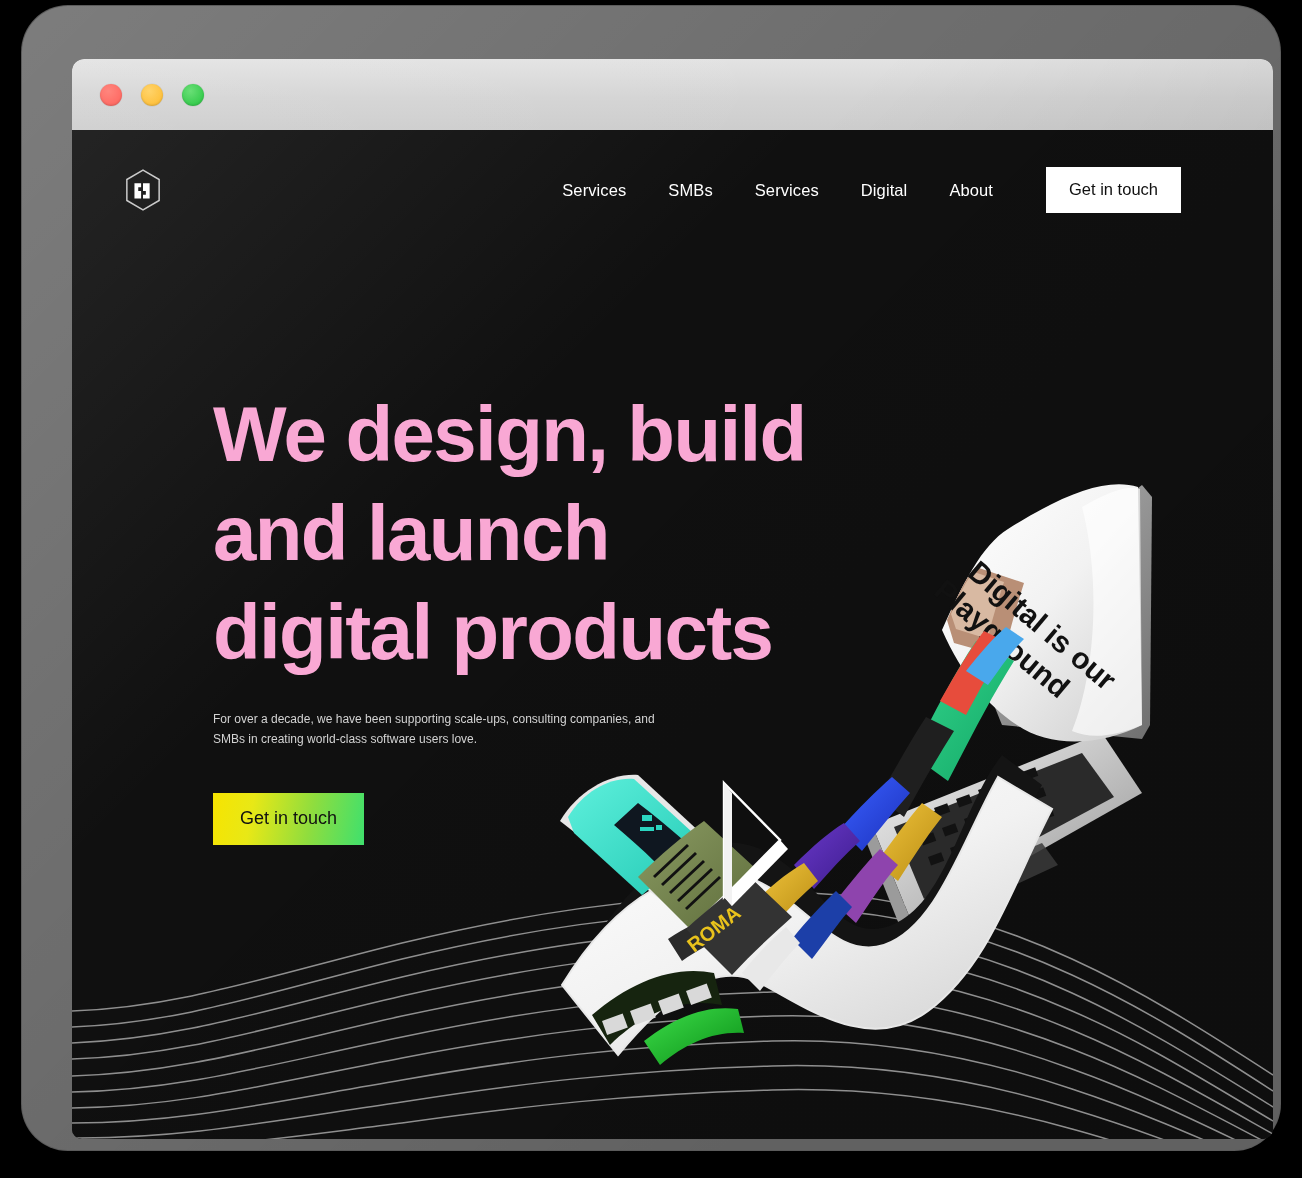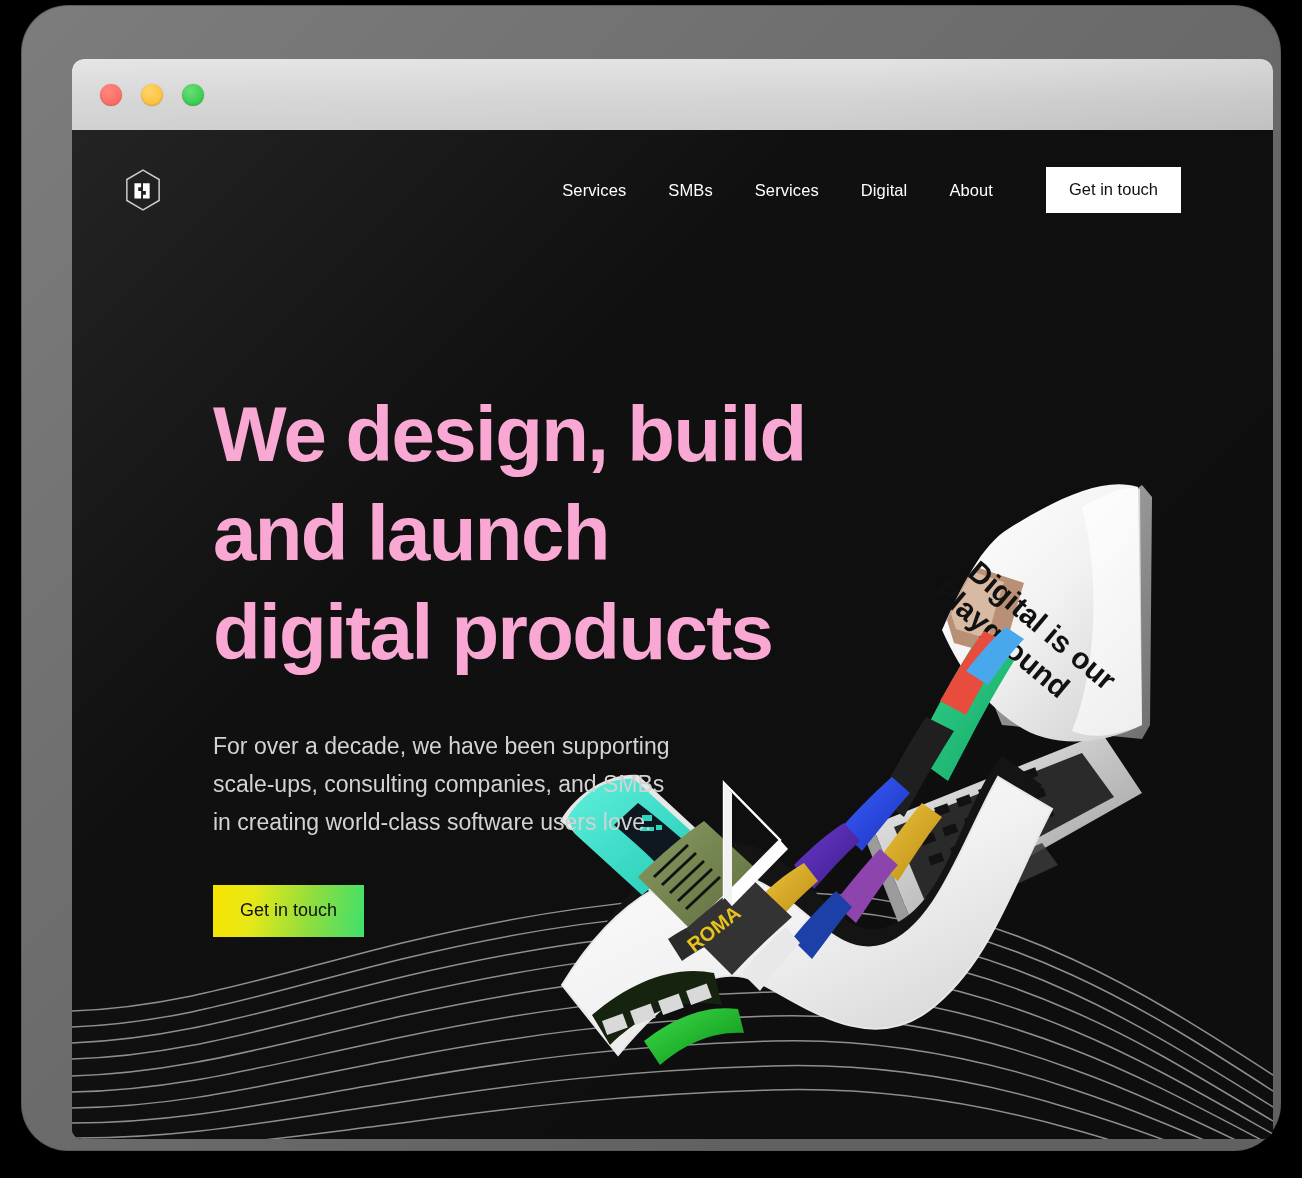--- a/index.html
+++ b/index.html
@@ -130,23 +130,23 @@
   }
   #hero-title {
     color: #f9a8d4;
     font-size: 78px;
     line-height: 1.27;
     font-weight: 700;
     letter-spacing: -1.6px;
     white-space: pre-line;
   }
   #hero-subtitle {
-    margin-top: 46px;
+    margin-top: 28px;
     color: #d3d3d3;
-    font-size: 23px;
+    font-size: 12px;
     line-height: 1.65;
     max-width: 470px;
     white-space: pre-line;
   }
   #hero-cta {
     margin-top: 43px;
     display: inline-block;
     border: none;
     font-family: inherit;
     font-size: 18px;

